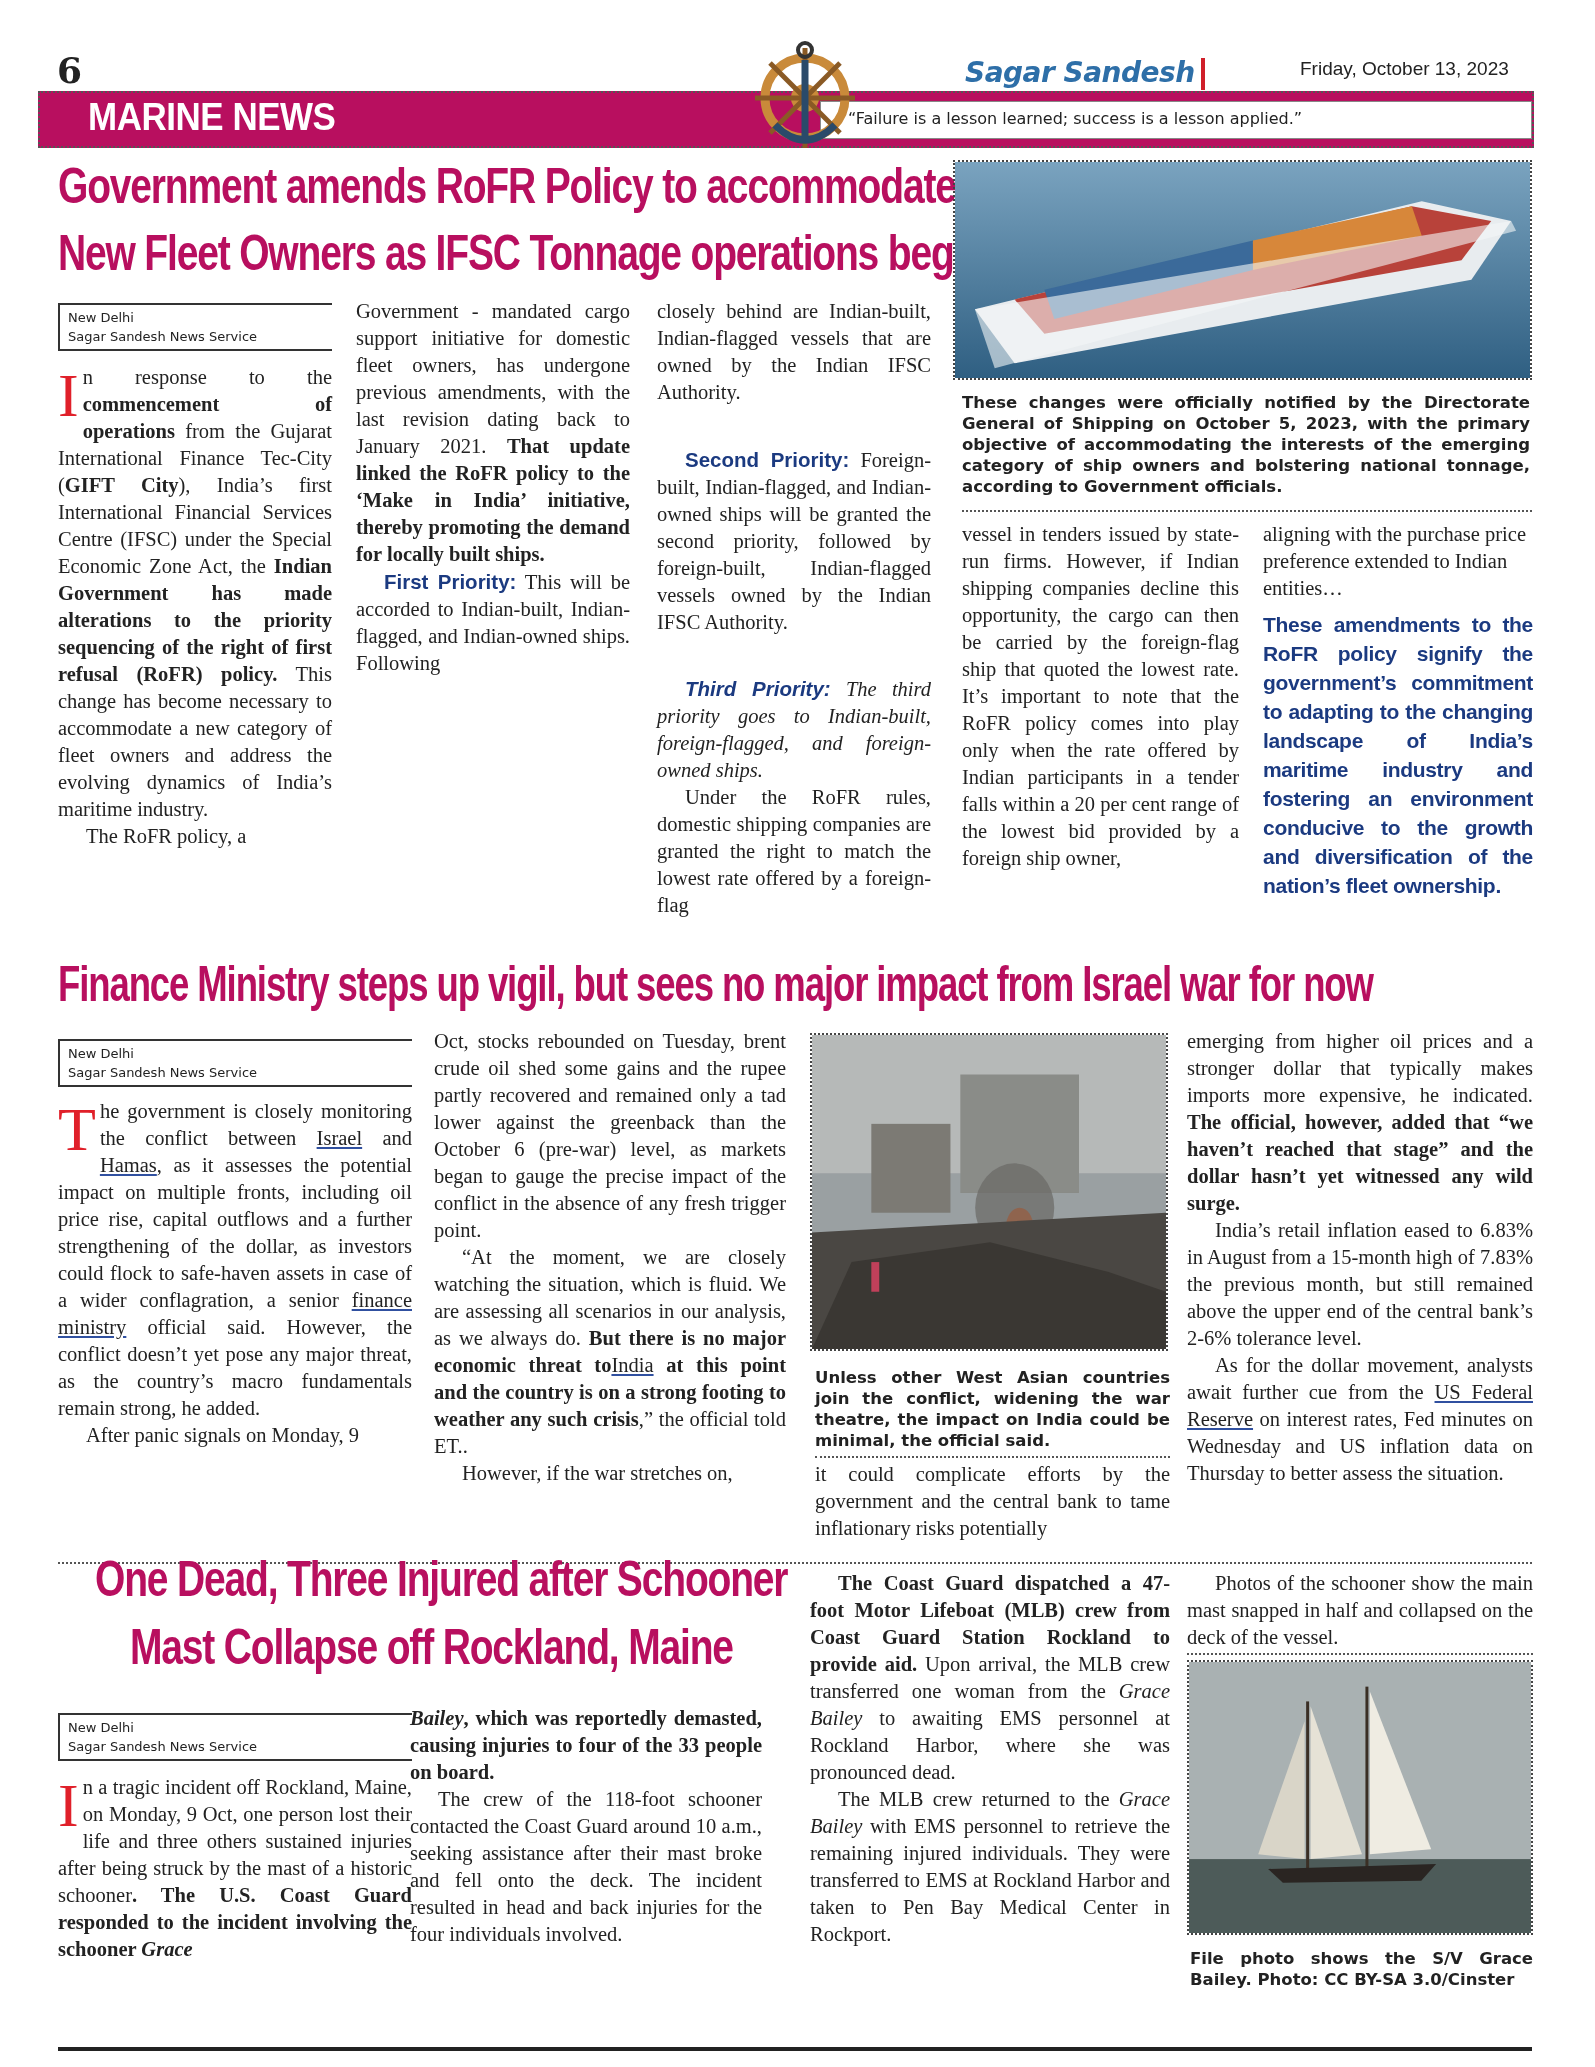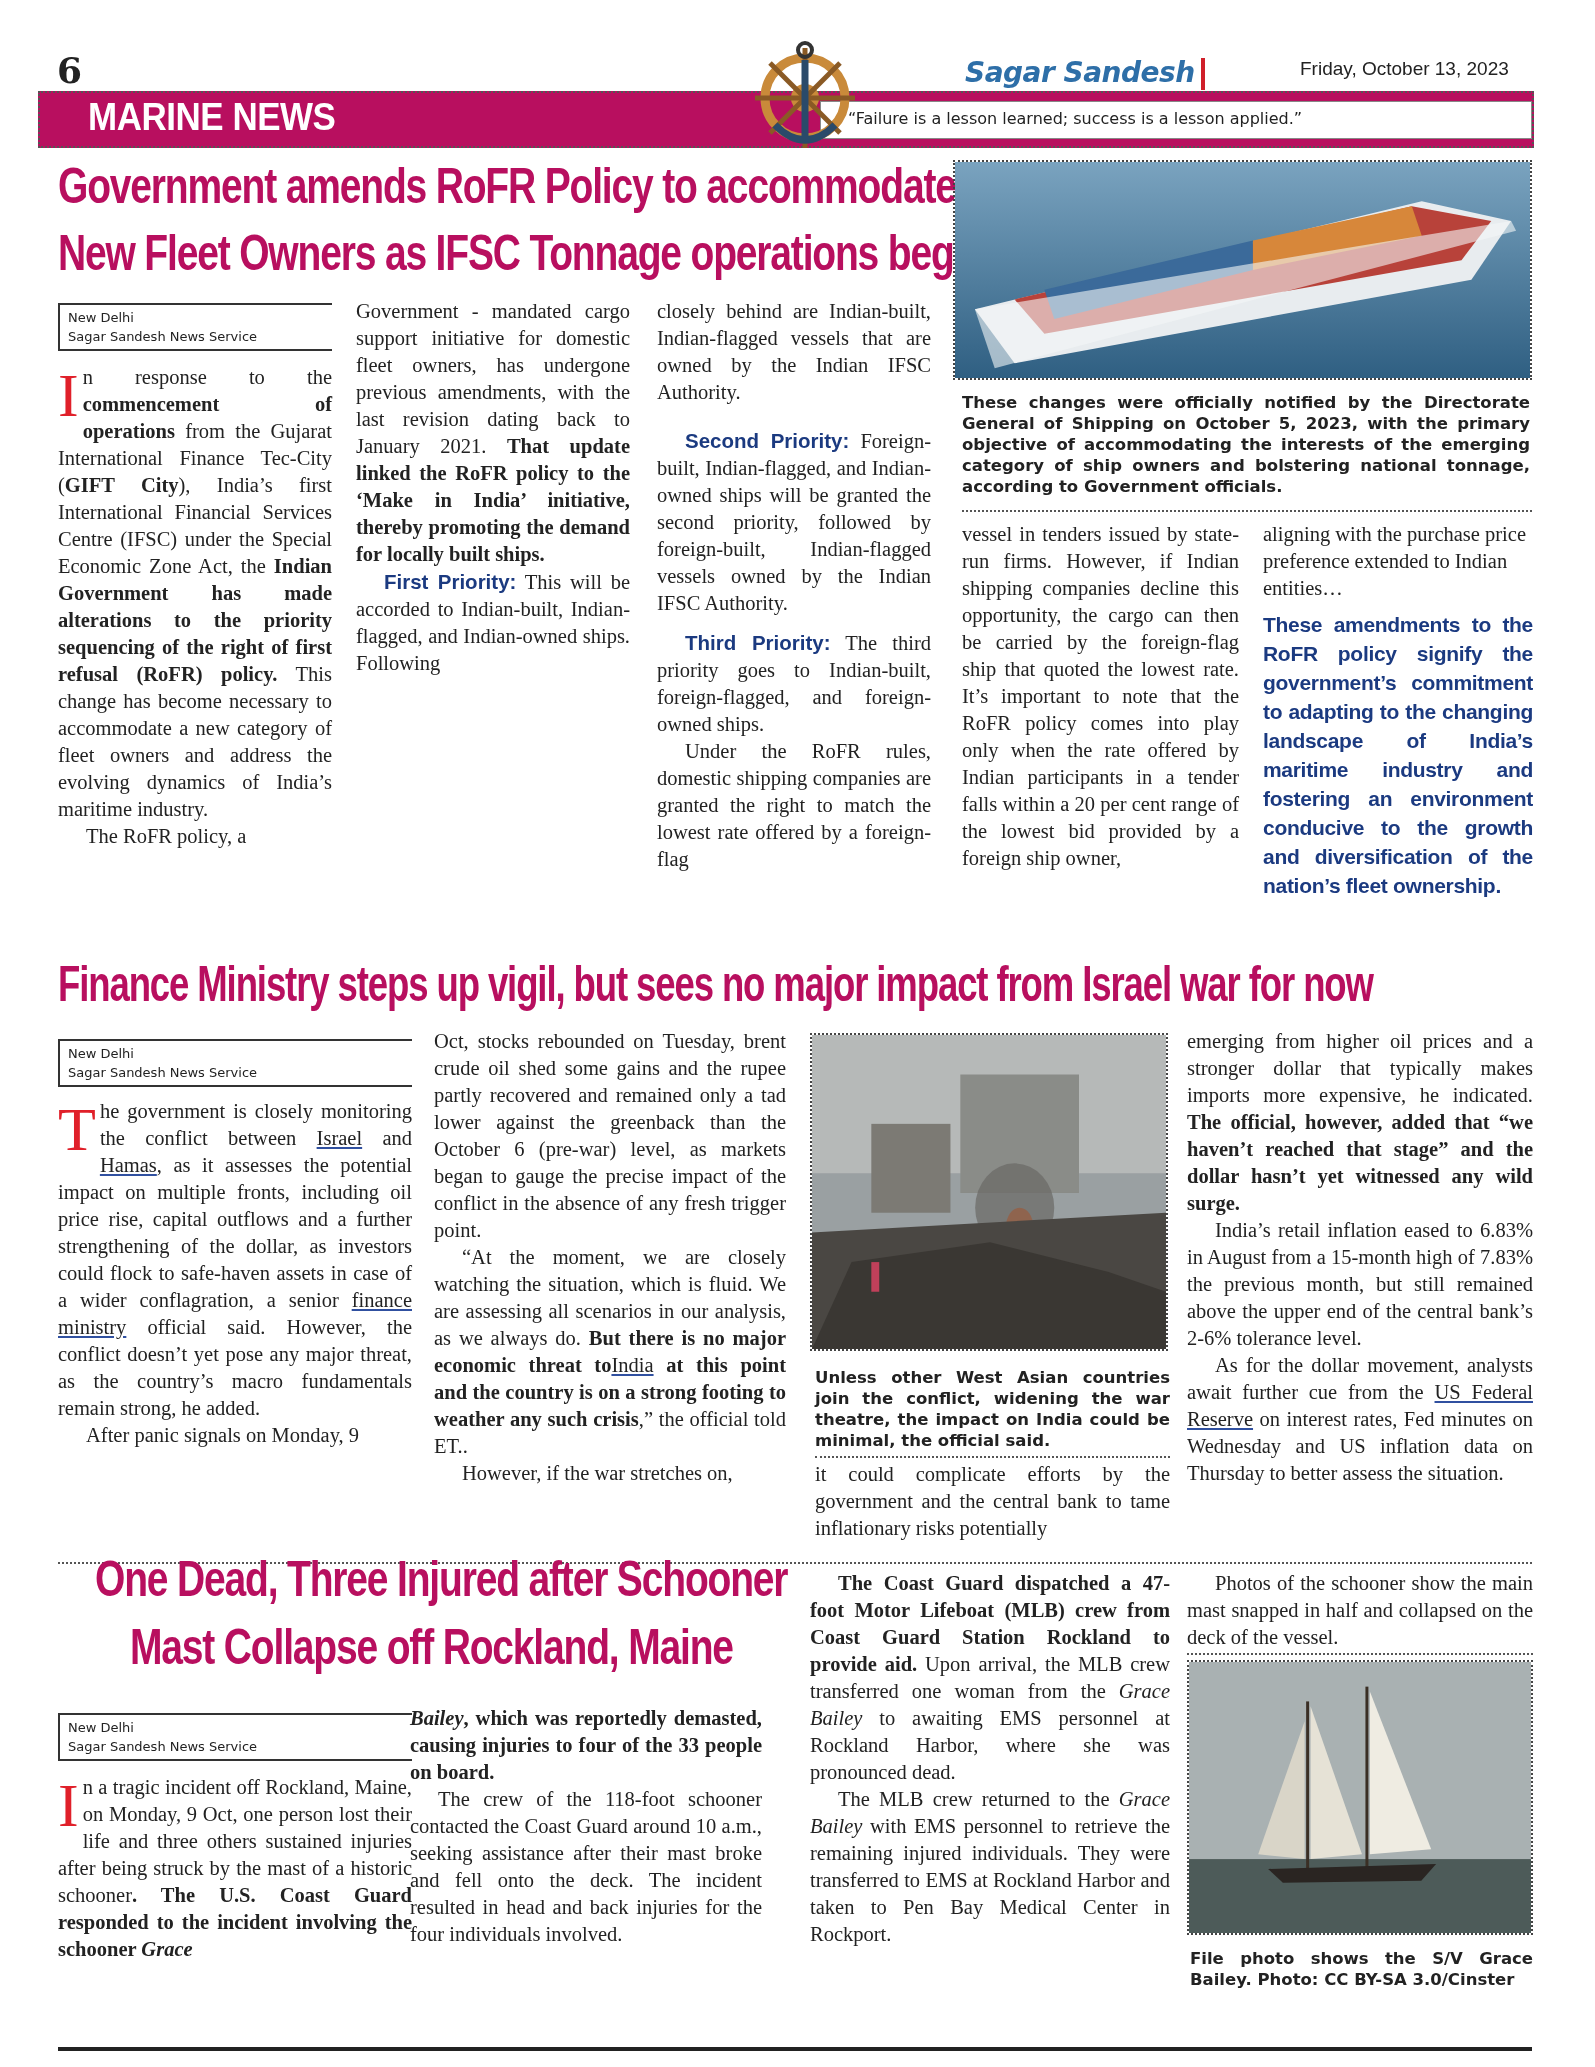--- a/index.html
+++ b/index.html
@@ -75,22 +75,22 @@
   <p class="ind">The RoFR policy, a</p>
 </div>
 
 <div class="abs col" style="left:356px;top:298px;width:274px;">
   <p><span>Government - mandated cargo support initiative for domestic fleet owners, has undergone previous amendments, with the last revision dating back to January 2021. </span><b>That update linked the RoFR policy to the ‘Make in India’ initiative, thereby promoting the demand for locally built ships.</b></p>
   <p class="ind"><span class="blue">First Priority:</span><span> This will be accorded to Indian-built, Indian-flagged, and Indian-owned ships. Following</span></p>
 </div>
 
 <div class="abs col" style="left:657px;top:298px;width:274px;">
   <p>closely behind are Indian-built, Indian-flagged vessels that are owned by the Indian IFSC Authority.</p>
-  <p class="ind" style="margin-top:21px;"><span class="blue">Second Priority:</span><span> Foreign-built, Indian-flagged, and Indian-owned ships will be granted the second priority, followed by foreign-built, Indian-flagged vessels owned by the Indian IFSC Authority.</span></p>
-  <p class="ind" style="margin-top:12px;"><span class="blue">Third Priority:</span><span> The third priority goes to Indian-built, foreign-flagged, and foreign-owned ships.</span></p>
+  <p class="ind" style="margin-top:40px;"><span class="blue">Second Priority:</span><span> Foreign-built, Indian-flagged, and Indian-owned ships will be granted the second priority, followed by foreign-built, Indian-flagged vessels owned by the Indian IFSC Authority.</span></p>
+  <p class="ind" style="margin-top:39px;font-style:italic;"><span class="blue">Third Priority:</span><span> The third priority goes to Indian-built, foreign-flagged, and foreign-owned ships.</span></p>
   <p class="ind" style="">Under the RoFR rules, domestic shipping companies are granted the right to match the lowest rate offered by a foreign-flag</p>
 </div>
 
 <div class="abs photo" style="left:953px;top:160px;width:579px;height:220px;">
   <svg width="100%" height="100%" viewBox="0 0 579 220" preserveAspectRatio="none">
     <defs>
         <linearGradient id="sea" x1="0" y1="0" x2="0" y2="1">
           <stop offset="0" stop-color="#7aa3bf"></stop>
           <stop offset="1" stop-color="#2f5f82"></stop>
         </linearGradient>

